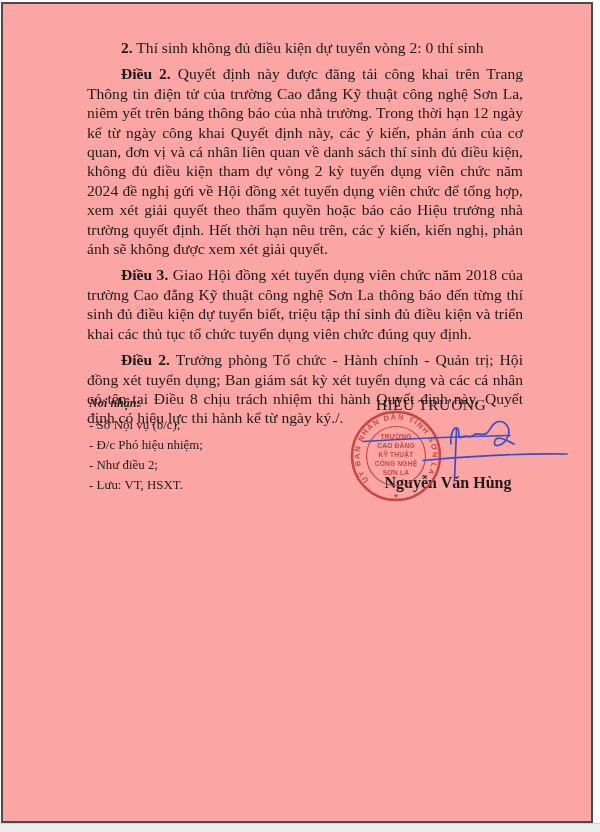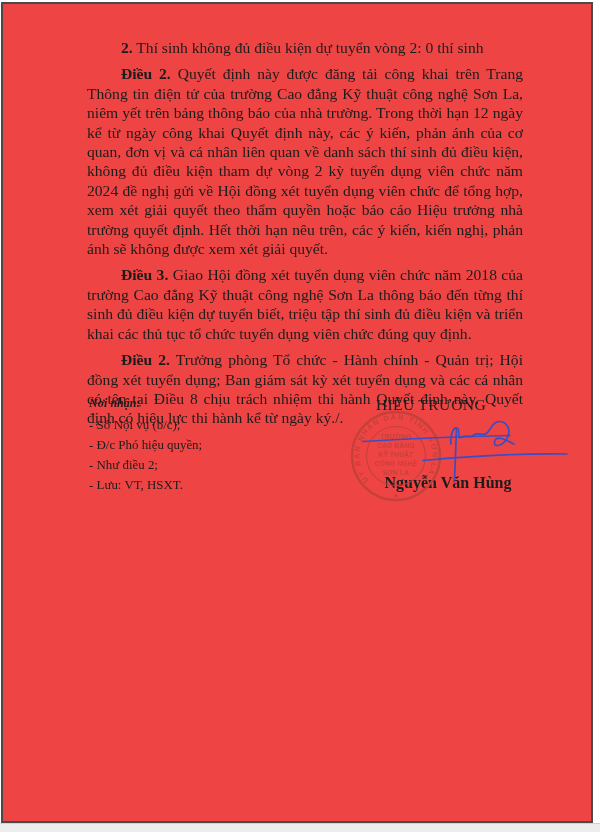--- a/index.html
+++ b/index.html
@@ -9,21 +9,21 @@
     font-family: "Liberation Serif", "DejaVu Serif", serif;
     color: #1c1c1c;
     overflow: hidden;
   }
   .stage { position: relative; width: 600px; height: 832px; }
 
   .page {
     position: absolute;
     left: 1px; top: 2px;
     width: 588px; height: 817px;
-    background: #ef4444;
+    background: #fca5a5;
     border: 2px solid #4a4a4a;
   }
 
   .bottom-strip {
     position: absolute;
     left: 0; top: 823px;
     width: 600px; height: 9px;
     background: #ededed;
     border-top: 1px solid #d2d2d2;
     box-sizing: border-box;
@@ -128,21 +128,21 @@
         <span class="lead">Điều 3.</span><span> Giao Hội đồng xét tuyển dụng viên chức năm 2018 của trường Cao đẳng Kỹ thuật công nghệ Sơn La thông báo đến từng thí sinh đủ điều kiện dự tuyển biết, triệu tập thí sinh đủ điều kiện và triển khai các thủ tục tổ chức tuyển dụng viên chức đúng quy định.</span>
       </p>
       <p>
         <span class="lead">Điều 2.</span><span> Trưởng phòng Tổ chức - Hành chính - Quản trị; Hội đồng xét tuyển dụng; Ban giám sát kỳ xét tuyển dụng và các cá nhân có tên tại Điều 8 chịu trách nhiệm thi hành Quyết định này. Quyết định có hiệu lực thi hành kể từ ngày ký./.</span>
       </p>
     </div>
 
     <div class="recipients">
       <div class="recipients-heading">Nơi nhận:</div>
       <div class="recipient-item">- Sở Nội vụ (b/c);</div>
-      <div class="recipient-item">- Đ/c Phó hiệu quyền;</div>
+      <div class="recipient-item">- Đ/c Phó hiệu nhiệm;</div>
       <div class="recipient-item">- Như điều 2;</div>
       <div class="recipient-item">- Lưu: VT, HSXT.</div>
     </div>
 
     <div class="sig-title">HIỆU TRƯỞNG</div>
     <div class="sig-name">Nguyễn Văn Hùng</div>
 
     <svg class="stamp" viewBox="0 0 94 94" xmlns="http://www.w3.org/2000/svg">
       <circle class="ring-circle" cx="47" cy="47" r="44" stroke-width="2.4"></circle>
       <circle class="ring-circle" cx="47" cy="47" r="29.5" stroke-width="1.2"></circle>

